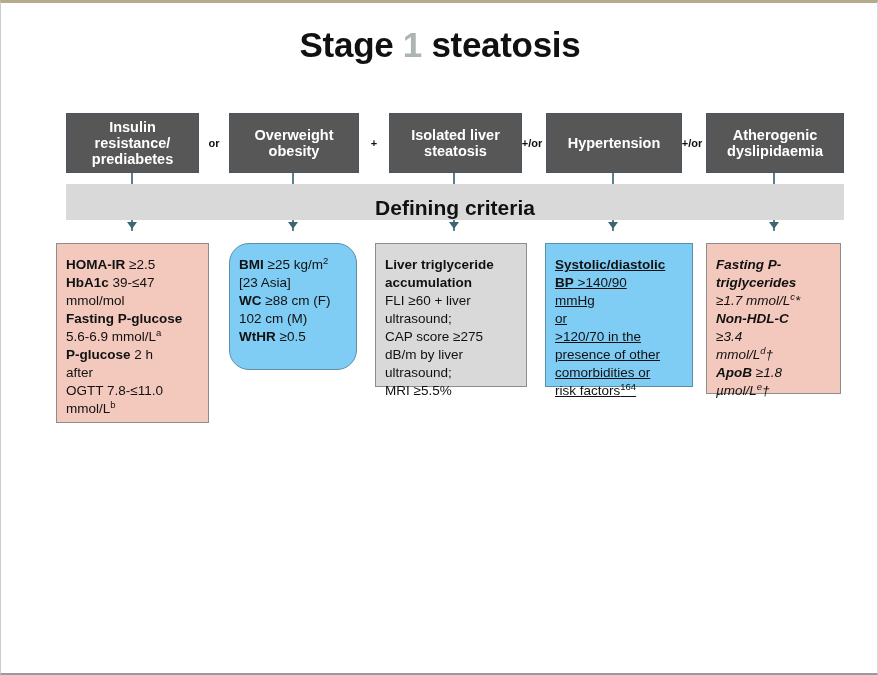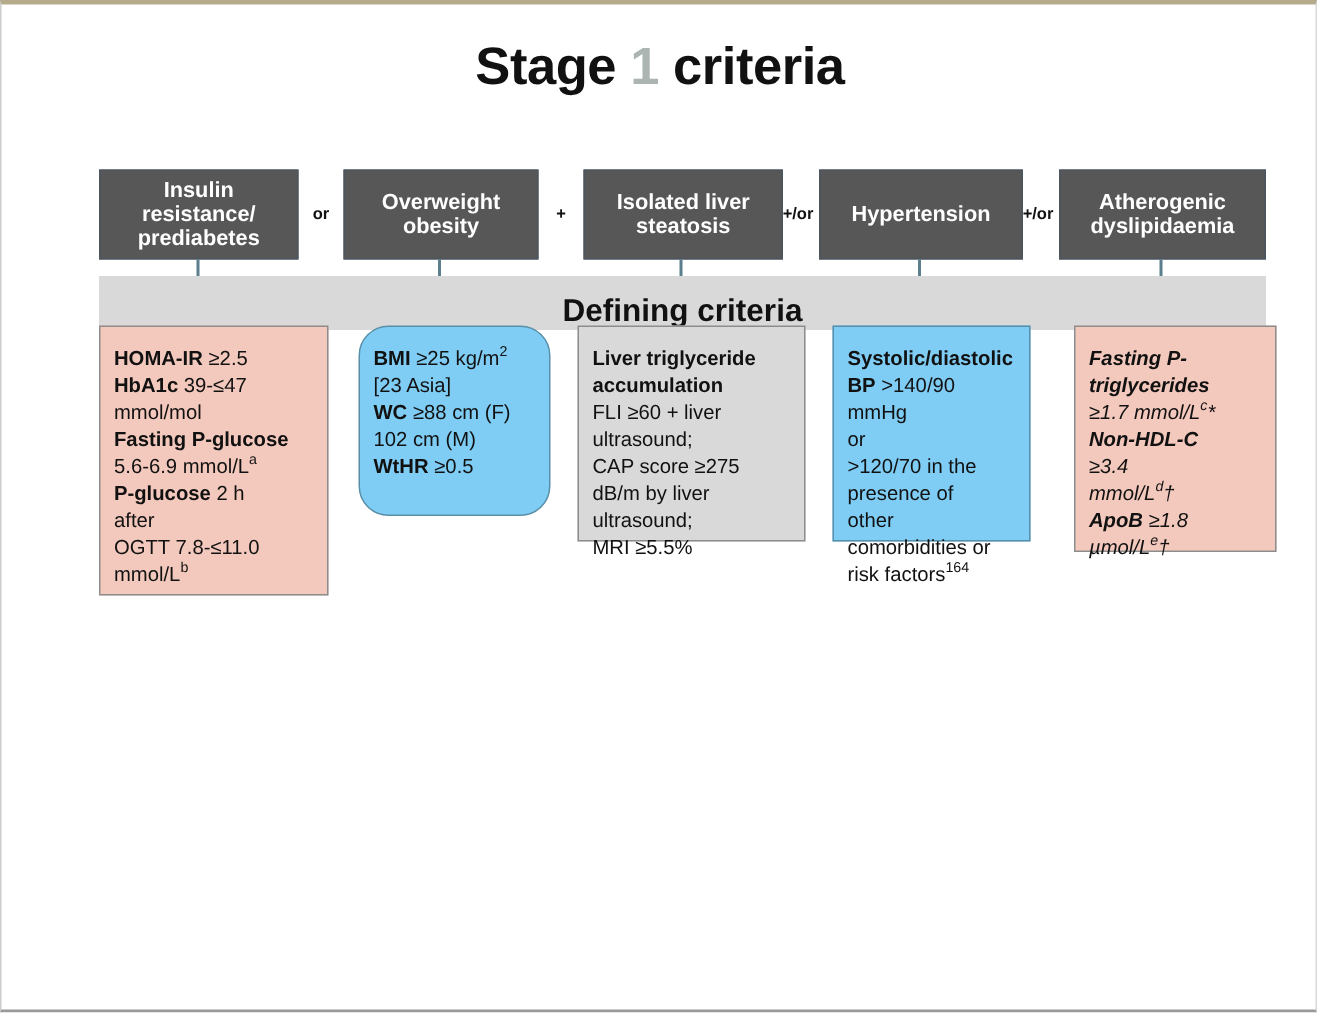--- a/index.html
+++ b/index.html
@@ -106,40 +106,39 @@
 
   
   .crit {
     position: absolute;
     box-sizing: border-box;
     border: 1px solid #8d8d8d;
     padding: 12px 25px 8px 9px;
     font-size: 13.5px;
     line-height: 1.33;
     color: #111111;
-    top: 214px;
-    margin-left: 10px;
+    top: 240px;
   }
   .crit.pink { background: #f4c9bd; }
   .crit.blue { background: #7fcdf5; border-color: #5a8fa8; }
   .crit.grey { background: #d9d9d9; }
   .crit b { font-weight: bold; }
   .crit sup {
     font-size: 9.5px;
     vertical-align: super;
     line-height: 0;
   }
 </style>
 </head>
 <body>
 
 <div id="page">
 
   <div id="title">
-    <span>Stage </span><span class="stage-num">1</span><span> criteria</span>
+    <span>Stage </span><span class="stage-num">1</span><span> steatosis</span>
   </div>
 
   <div class="hdr" style="left:228px; width:130px;">
       <span>Overweight obesity</span>
     </div>
   <div class="hdr" style="left:65px;  width:133px;">
       <span>Insulin resistance/ prediabetes</span>
     </div>
   <div class="hdr" style="left:388px; width:133px;">
       <span>Isolated liver steatosis</span>
@@ -168,16 +167,16 @@
 
   <div class="arrow" style="left:126px;"></div>
   <div class="arrow" style="left:287px;"></div>
   <div class="arrow" style="left:448px;"></div>
   <div class="arrow" style="left:607px;"></div>
   <div class="arrow" style="left:768px;"></div>
 
   <div class="crit pink" style="left:55px;  width:153px; height:180px;"><b>HOMA-IR</b> ≥2.5<br><b>HbA1c</b> 39-≤47<br>mmol/mol<br><b>Fasting P-glucose</b><br>5.6-6.9 mmol/L<sup>a</sup><br><b>P-glucose</b> 2 h after<br>OGTT 7.8-≤11.0<br>mmol/L<sup>b</sup></div>
   <div class="crit blue" style="left:228px; width:128px; height:127px;border-radius:20px;"><b>BMI</b> ≥25 kg/m<sup>2</sup><br>[23 Asia]<br><b>WC</b> ≥88 cm (F)<br>102 cm (M)<br><b>WtHR</b> ≥0.5</div>
   <div class="crit grey" style="left:374px; width:152px; height:144px;"><b>Liver triglyceride accumulation</b><br>FLI ≥60 + liver ultrasound;<br>CAP score ≥275 dB/m by liver ultrasound;<br>MRI ≥5.5%</div>
-  <div class="crit blue" style="left:544px; width:132px; height:144px;"><b>Systolic/diastolic BP</b> &gt;140/90 mmHg<br>or<br>&gt;120/70 in the presence of other comorbidities or risk factors<sup>164</sup></div>
+  <div class="crit blue" style="left:544px; width:148px; height:144px;text-decoration:underline;"><b>Systolic/diastolic BP</b> &gt;140/90 mmHg<br>or<br>&gt;120/70 in the presence of other comorbidities or risk factors<sup>164</sup></div>
   <div class="crit pink" style="left:705px; width:135px; height:151px;font-style:italic;"><b>Fasting P-triglycerides</b><br>≥1.7 mmol/L<sup>c</sup>*<br><b>Non-HDL-C</b> ≥3.4<br>mmol/L<sup>d</sup>†<br><b>ApoB</b> ≥1.8<br>µmol/L<sup>e</sup>†</div>
 
 </div>
 
 </body></html>

